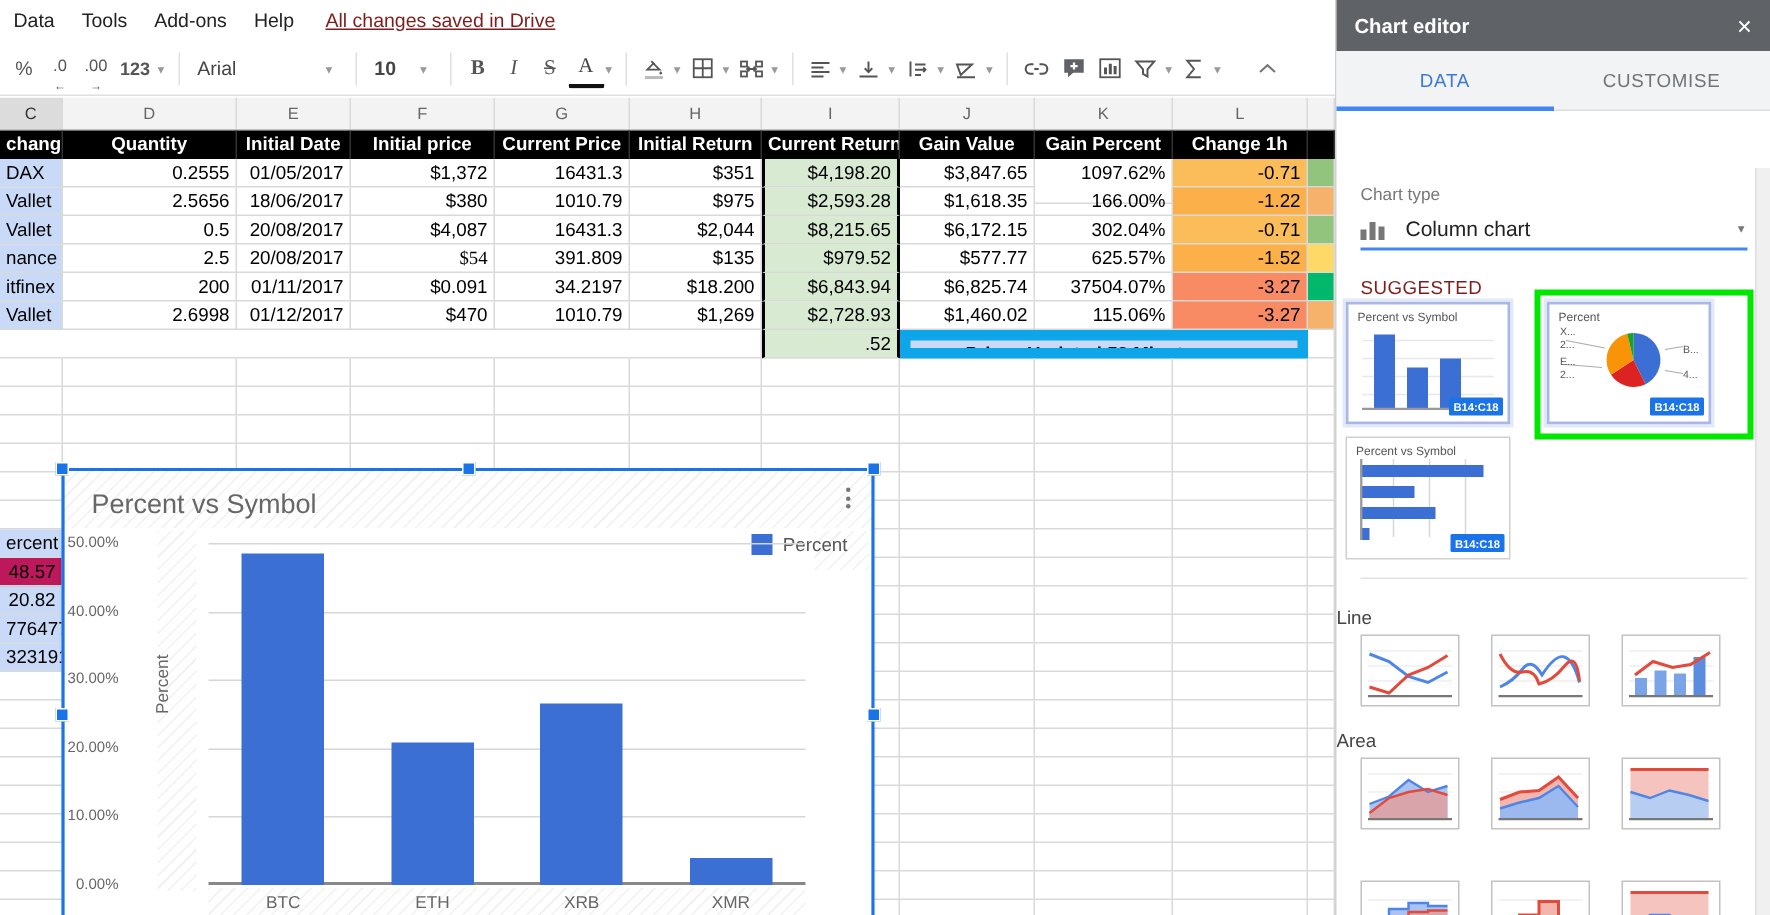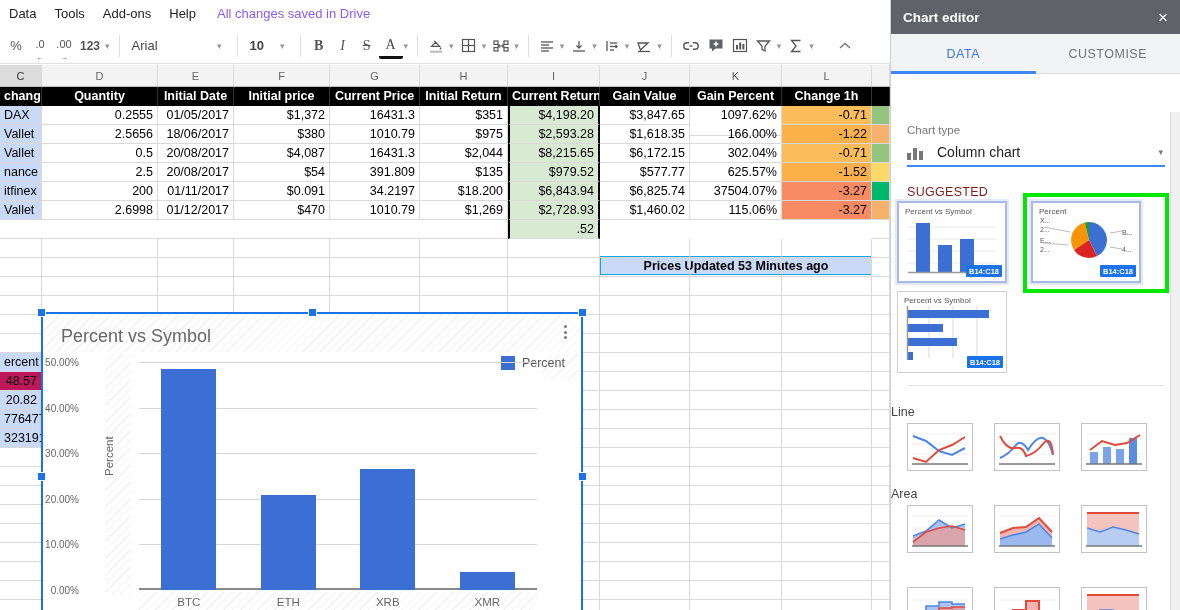--- a/index.html
+++ b/index.html
@@ -3,21 +3,21 @@
 <meta charset="utf-8">
 <style>
   * { box-sizing: border-box; margin:0; padding:0; }
   html, body { width:1180px; height:610px; overflow:hidden; background:#fff;
     font-family:"Liberation Sans", sans-serif; -webkit-font-smoothing:antialiased; }
 
   
   .menubar { position:absolute; left:0; top:0; width:1180px; height:28px; background:#fff; }
   .menu-items { position:absolute; left:0; top:4px; display:flex; align-items:center; height:20px; }
   .menu-item { font-size:13px; color:#222; padding:0 9px; cursor:pointer; line-height:20px; white-space:nowrap; }
-  .saved-note { font-size:13px; color:#8b5cf6; margin-left:12px; line-height:20px; white-space:nowrap; }
+  .saved-note { font-size:13px; color:#7f1d1d; margin-left:12px; line-height:20px; white-space:nowrap;text-decoration:underline; }
 
   .topright { position:absolute; right:11px; top:2px; display:flex; align-items:center; gap:9px; }
   .btn-comments { font-size:12px; font-weight:bold; color:#444; background:#fafafa;
     border:1px solid #d8d8d8; border-radius:2px; padding:5px 12px; cursor:pointer; }
   .btn-share { font-size:13px; font-weight:bold; color:#fff; background:#4285f4;
     border:1px solid #3367d6; border-radius:2px; padding:5px 14px 5px 10px; cursor:pointer;
     display:flex; align-items:center; gap:7px; }
   .lock-glyph { display:inline-block; width:9px; height:11px; position:relative; }
   .lock-glyph:before { content:""; position:absolute; left:0; bottom:0; width:9px; height:6px;
     background:#fff; border-radius:1px; }
@@ -56,21 +56,21 @@
 
   .grid { position:absolute; left:0; top:22px; width:890px; height:523px; }
   .grow { position:absolute; left:0; width:890px; display:flex; }
   .gcell { border-right:1px solid #d9d9d9; border-bottom:1px solid #d9d9d9; font-size:12.5px;
     color:#000; line-height:18px; padding:0 4px; overflow:hidden; white-space:nowrap; }
   .gcell.r { text-align:right; }
   .hdrrow .gcell { background:#000; color:#fff; font-weight:bold; text-align:center;
     border-right:1px solid #333; border-bottom:none; }
   .namecell { background:#c9daf8; }
   .greenbg { background:#d9ead3; border-left:2px solid #000; border-right:2px solid #000; }
-  .bluebar { background:#c9daf8; font-weight:bold; text-align:center; border:1px solid #0ea5e9;margin-top:36px; }
+  .bluebar { background:#c9daf8; font-weight:bold; text-align:center; border:7px solid #0ea5e9; }
 
   
   .chartobj { position:absolute; left:42px; top:248px; width:540px; height:328px;
     background:#fff; border:1px solid #b8b8b8; box-shadow:0 1px 3px rgba(0,0,0,.18); z-index:40; }
   .chartsel { position:absolute; left:41px; top:247px; width:542px; height:330px;
     border:2px solid #1a73e8; z-index:41; pointer-events:none; }
   .handle { position:absolute; width:9px; height:9px; background:#1a73e8; border:1px solid #fff; z-index:42; }
   .kebab { position:absolute; right:9px; top:8px; width:14px; height:20px; z-index:45; cursor:pointer;
     display:flex; flex-direction:column; align-items:center; justify-content:center; gap:2.5px; }
   .kebab i { width:3px; height:3px; background:#777; border-radius:50%; display:block; }
@@ -360,21 +360,21 @@
         <div class="gcell r greenbg" style="width: 92px; height: 19px;">$8,215.65</div>
         <div class="gcell r" style="width: 90px; height: 19px;">$6,172.15</div>
         <div class="gcell r" style="width: 92px; height: 19px;">302.04%</div>
         <div class="gcell r" style="width: 90px; height: 19px; background: rgb(251, 189, 90);">-0.71</div>
         <div class="gcell " style="width: 18px; height: 19px; background: rgb(147, 196, 125);"></div>
       </div>
       <div class="grow " style="top: 76px;">
         <div class="gcell namecell" style="width: 42px; height: 19px;">nance</div>
         <div class="gcell r" style="width: 116px; height: 19px;">2.5</div>
         <div class="gcell r" style="width: 76px; height: 19px;">20/08/2017</div>
-        <div class="gcell r" style="width: 96px; height: 19px;">$54</div>
+        <div class="gcell r" style="width: 96px; height: 19px; font-family: Liberation Serif, serif;">$54</div>
         <div class="gcell r" style="width: 90px; height: 19px;">391.809</div>
         <div class="gcell r" style="width: 88px; height: 19px;">$135</div>
         <div class="gcell r greenbg" style="width: 92px; height: 19px;">$979.52</div>
         <div class="gcell r" style="width: 90px; height: 19px;">$577.77</div>
         <div class="gcell r" style="width: 92px; height: 19px;">625.57%</div>
         <div class="gcell r" style="width: 90px; height: 19px; background: rgb(251, 176, 74);">-1.52</div>
         <div class="gcell " style="width: 18px; height: 19px; background: rgb(255, 217, 102);"></div>
       </div>
       <div class="grow " style="top: 95px;">
         <div class="gcell namecell" style="width: 42px; height: 19px;">itfinex</div>

